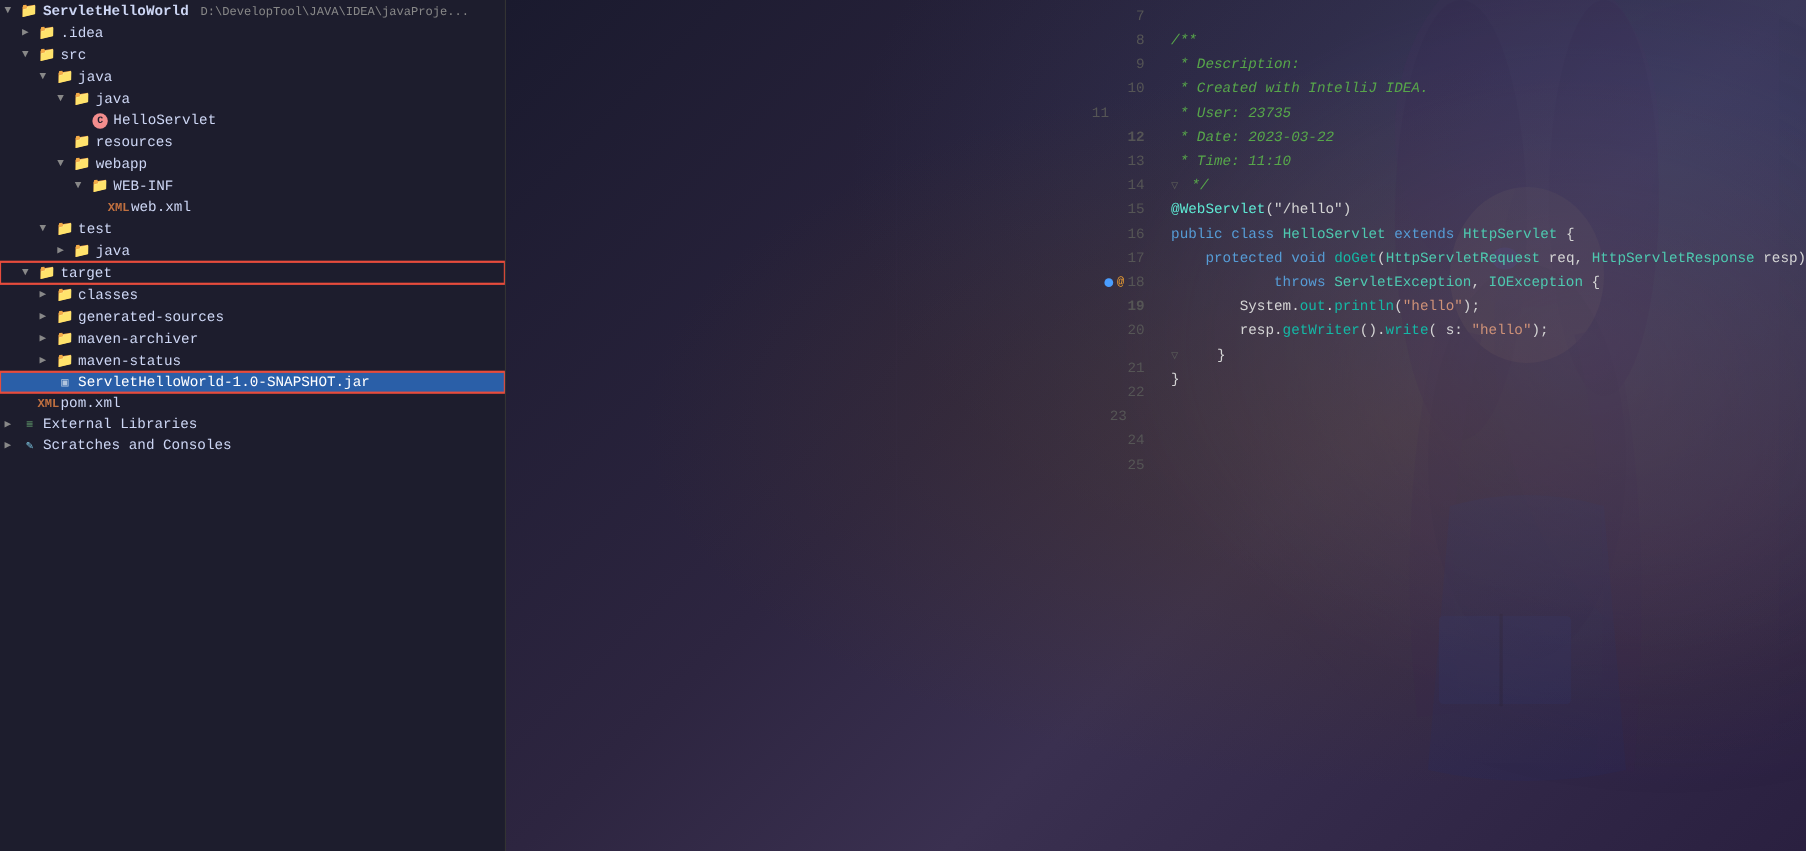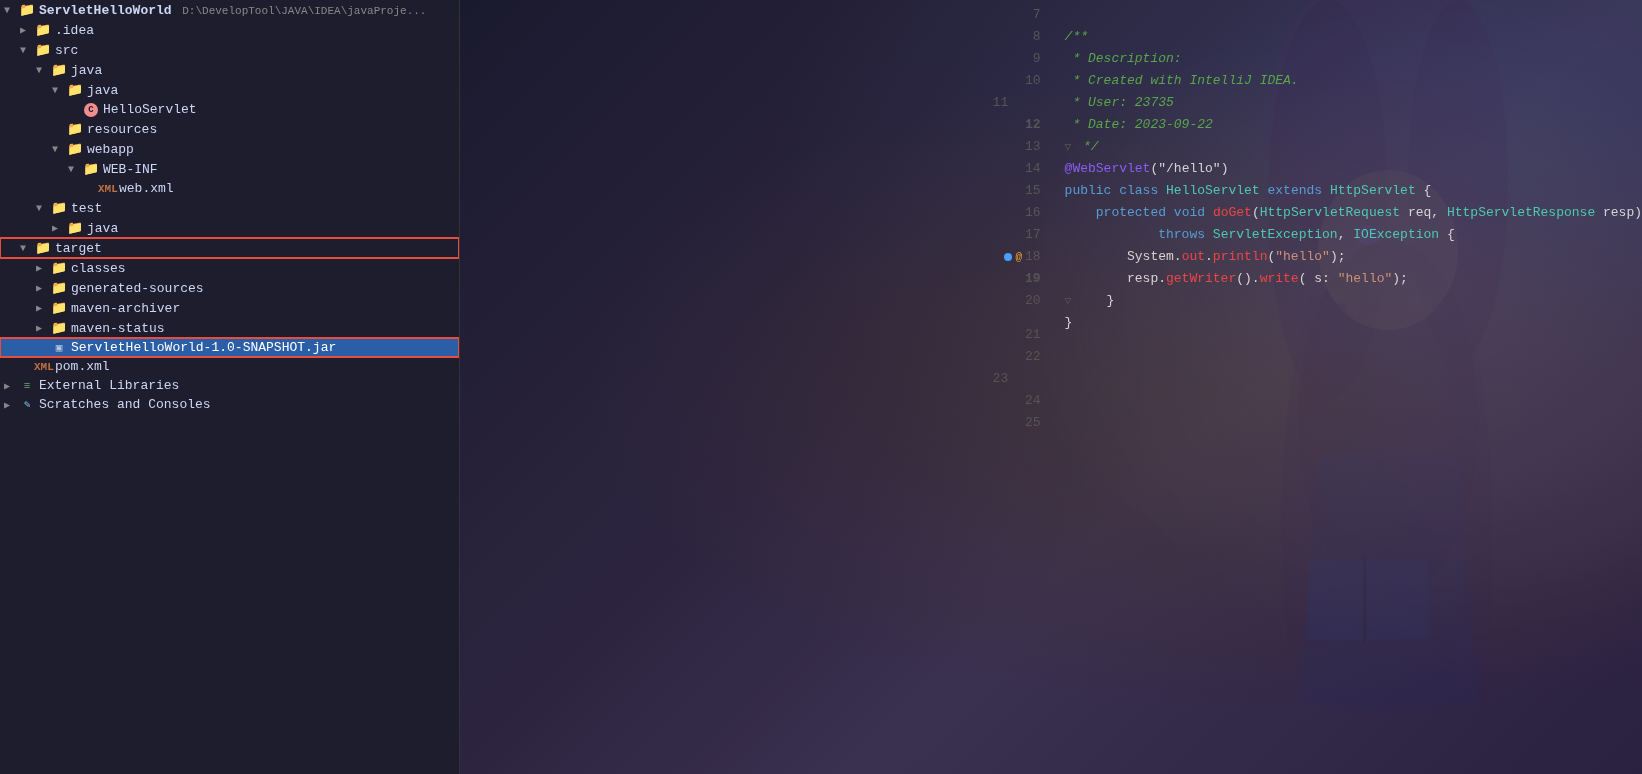--- a/index.html
+++ b/index.html
@@ -121,23 +121,23 @@
       overflow: hidden;
     }
 
     #code-content {
       flex: 1;
       padding: 4px 0 4px 16px;
       overflow: hidden;
     }
     .c-keyword { color: #569cd6; }
     .c-type { color: #4ec9b0; }
-    .c-annotation { color: #8b5cf6; }
+    .c-annotation { color: #5eead4; }
     .c-string { color: #ce9178; }
-    .c-method { color: #ef4444; }
+    .c-method { color: #14b8a6; }
     .c-white { color: #d4d4d4; }
     .c-green-comment { color: #57a64a; font-style: italic; }
   </style>
 </head>
 <body>
 
 <div id="sidebar">
   <div id="tree-container">
   <div class="tree-item indent-0">
         <span class="arrow open"></span>
@@ -321,37 +321,38 @@
           </div>
           <div style="height: 22px; line-height: 22px; display: flex; align-items: center; justify-content: flex-end; gap: 3px;">
             <span>20</span>
           </div>
           <div style="height: 22px; line-height: 22px; display: flex; align-items: center; justify-content: flex-end; gap: 3px; margin-top: 12px;">
             <span>21</span>
           </div>
           <div style="height: 22px; line-height: 22px; display: flex; align-items: center; justify-content: flex-end; gap: 3px;">
             <span>22</span>
           </div>
-          <div style="height: 22px; line-height: 22px; display: flex; align-items: center; justify-content: flex-start; gap: 3px;">
+          <div style="height: 22px; line-height: 22px; display: flex; align-items: center; justify-content: center; gap: 3px;">
             <span>23</span>
           </div>
           <div style="height: 22px; line-height: 22px; display: flex; align-items: center; justify-content: flex-end; gap: 3px;">
             <span>24</span>
           </div>
           <div style="height: 22px; line-height: 22px; display: flex; align-items: center; justify-content: flex-end; gap: 3px; text-align: center;">
             <span>25</span>
           </div>
         </div>
         <div style="flex: 1 1 0%; padding-left: 16px;">
           <div style="height: 22px; line-height: 22px; font-size: 13px; white-space: pre; font-family: Consolas, &quot;Courier New&quot;, monospace;"></div>
           <div style="height: 22px; line-height: 22px; font-size: 13px; white-space: pre; font-family: Consolas, &quot;Courier New&quot;, monospace;"><span class="c-green-comment">/**</span></div>
           <div style="height: 22px; line-height: 22px; font-size: 13px; white-space: pre; font-family: Consolas, &quot;Courier New&quot;, monospace;"><span class="c-green-comment"> * Description:</span></div>
           <div style="height: 22px; line-height: 22px; font-size: 13px; white-space: pre; font-family: Consolas, &quot;Courier New&quot;, monospace;"><span class="c-green-comment"> * Created with IntelliJ IDEA.</span></div>
           <div style="height: 22px; line-height: 22px; font-size: 13px; white-space: pre; font-family: Consolas, &quot;Courier New&quot;, monospace;"><span class="c-green-comment"> * User: 23735</span></div>
-          <div style="height: 22px; line-height: 22px; font-size: 13px; white-space: pre; font-family: Consolas, &quot;Courier New&quot;, monospace;"><span class="c-green-comment"> * Date: 2023-09-22</span></div>
+          <div style="height: 22px; line-height: 22px; font-size: 13px; white-space: pre; font-family: Consolas, &quot;Courier New&quot;, monospace;"><span class="c-green-comment"> * Date: 2023-03-22</span></div>
+          <div style="height: 22px; line-height: 22px; font-size: 13px; white-space: pre; font-family: Consolas, &quot;Courier New&quot;, monospace;"><span class="c-green-comment"> * Time: 11:10</span></div>
           <div style="height: 22px; line-height: 22px; font-size: 13px; white-space: pre; font-family: Consolas, &quot;Courier New&quot;, monospace;"><span style="color: rgb(85, 85, 85); margin-right: 4px; font-size: 11px;">▽</span><span class="c-green-comment"> */</span></div>
           <div style="height: 22px; line-height: 22px; font-size: 13px; white-space: pre; font-family: Consolas, &quot;Courier New&quot;, monospace;"><span class="c-annotation">@WebServlet</span><span class="c-white">("/hello")</span></div>
           <div style="height: 22px; line-height: 22px; font-size: 13px; white-space: pre; font-family: Consolas, &quot;Courier New&quot;, monospace;"><span class="c-keyword">public</span><span class="c-white"> </span><span class="c-keyword">class</span><span class="c-white"> </span><span class="c-type">HelloServlet</span><span class="c-white"> </span><span class="c-keyword">extends</span><span class="c-white"> </span><span class="c-type">HttpServlet</span><span class="c-white"> {</span></div>
           <div style="height: 22px; line-height: 22px; font-size: 13px; white-space: pre; font-family: Consolas, &quot;Courier New&quot;, monospace;"><span class="c-white">    </span><span class="c-keyword">protected</span><span class="c-white"> </span><span class="c-keyword">void</span><span class="c-white"> </span><span class="c-method">doGet</span><span class="c-white">(</span><span class="c-type">HttpServletRequest</span><span class="c-white"> req, </span><span class="c-type">HttpServletResponse</span><span class="c-white"> resp)</span></div>
           <div style="height: 22px; line-height: 22px; font-size: 13px; white-space: pre; font-family: Consolas, &quot;Courier New&quot;, monospace;"><span class="c-white">            </span><span class="c-keyword">throws</span><span class="c-white"> </span><span class="c-type">ServletException</span><span class="c-white">, </span><span class="c-type">IOException</span><span class="c-white"> {</span></div>
           <div style="height: 22px; line-height: 22px; font-size: 13px; white-space: pre; font-family: Consolas, &quot;Courier New&quot;, monospace;"><span class="c-white">        System.</span><span class="c-method">out</span><span class="c-white">.</span><span class="c-method">println</span><span class="c-white">(</span><span class="c-string">"hello"</span><span class="c-white">);</span></div>
           <div style="height: 22px; line-height: 22px; font-size: 13px; white-space: pre; font-family: Consolas, &quot;Courier New&quot;, monospace;"><span class="c-white">        resp.</span><span class="c-method">getWriter</span><span class="c-white">().</span><span class="c-method">write</span><span class="c-white">( s: </span><span class="c-string">"hello"</span><span class="c-white">);</span></div>
           <div style="height: 22px; line-height: 22px; font-size: 13px; white-space: pre; font-family: Consolas, &quot;Courier New&quot;, monospace;"><span style="color: rgb(85, 85, 85); margin-right: 4px; font-size: 11px;">▽</span><span class="c-white">    }</span></div>
           <div style="height: 22px; line-height: 22px; font-size: 13px; white-space: pre; font-family: Consolas, &quot;Courier New&quot;, monospace;"><span class="c-white">}</span></div>
           <div style="height: 22px; line-height: 22px; font-size: 13px; white-space: pre; font-family: Consolas, &quot;Courier New&quot;, monospace;"></div>

